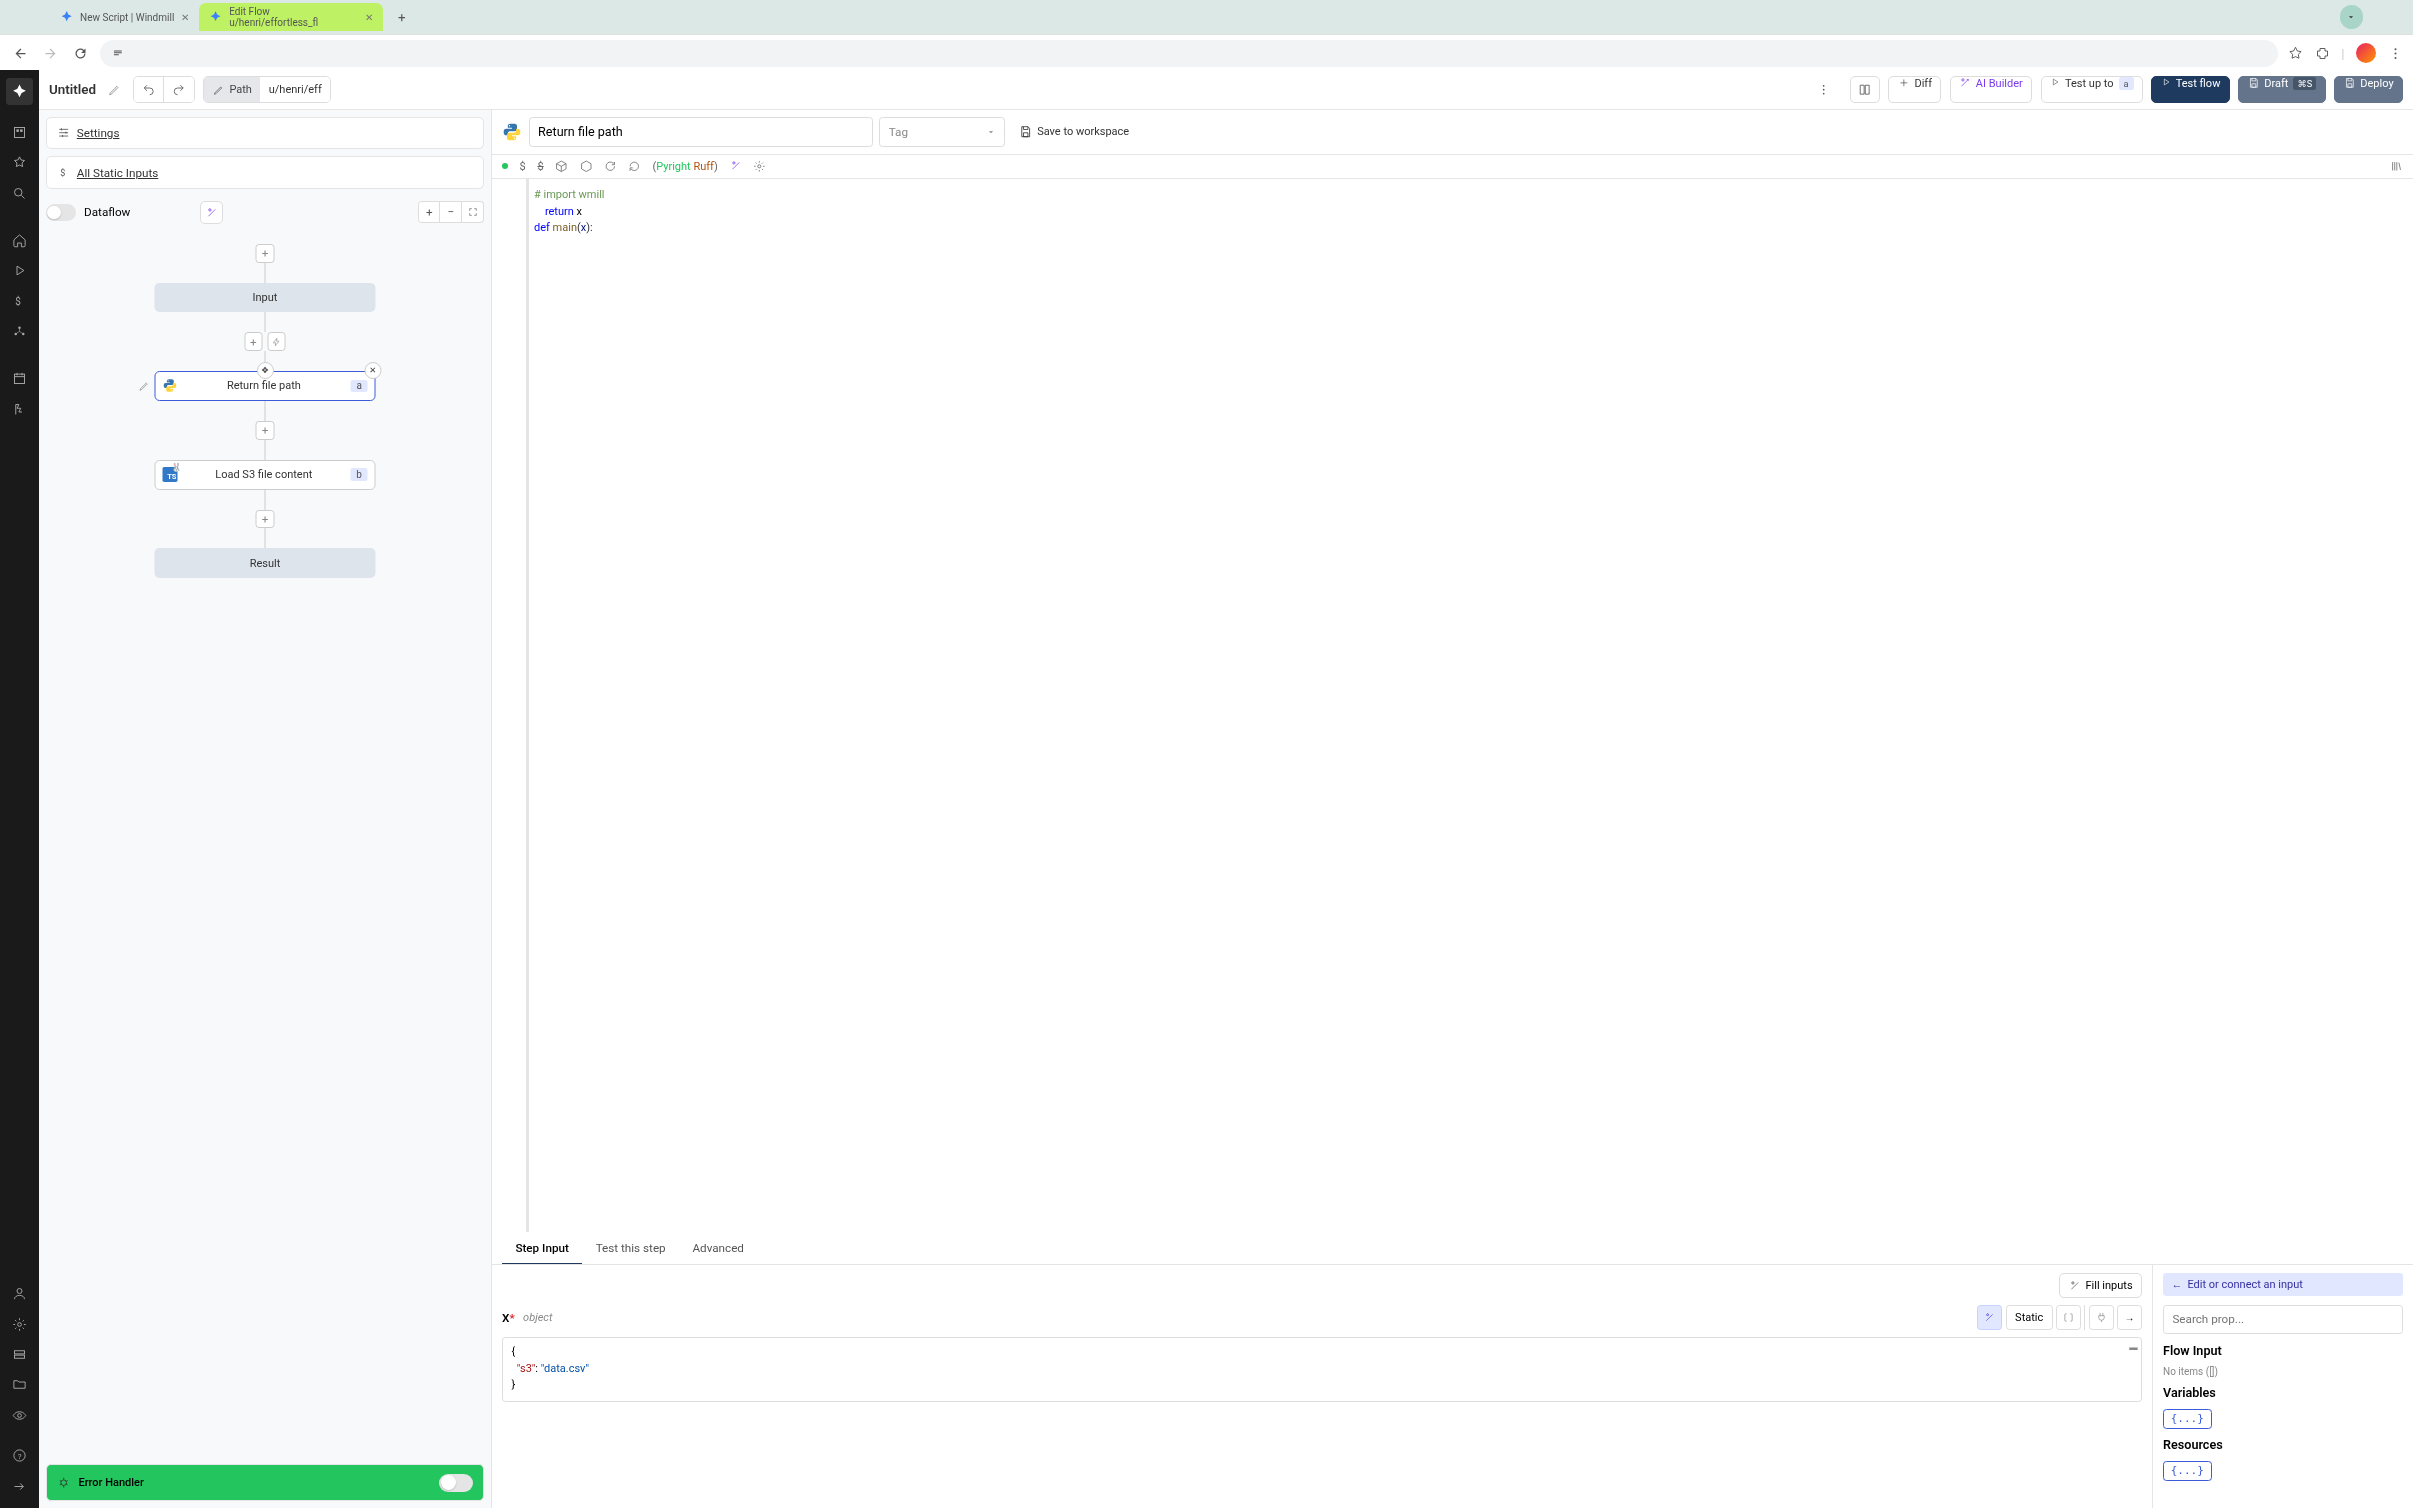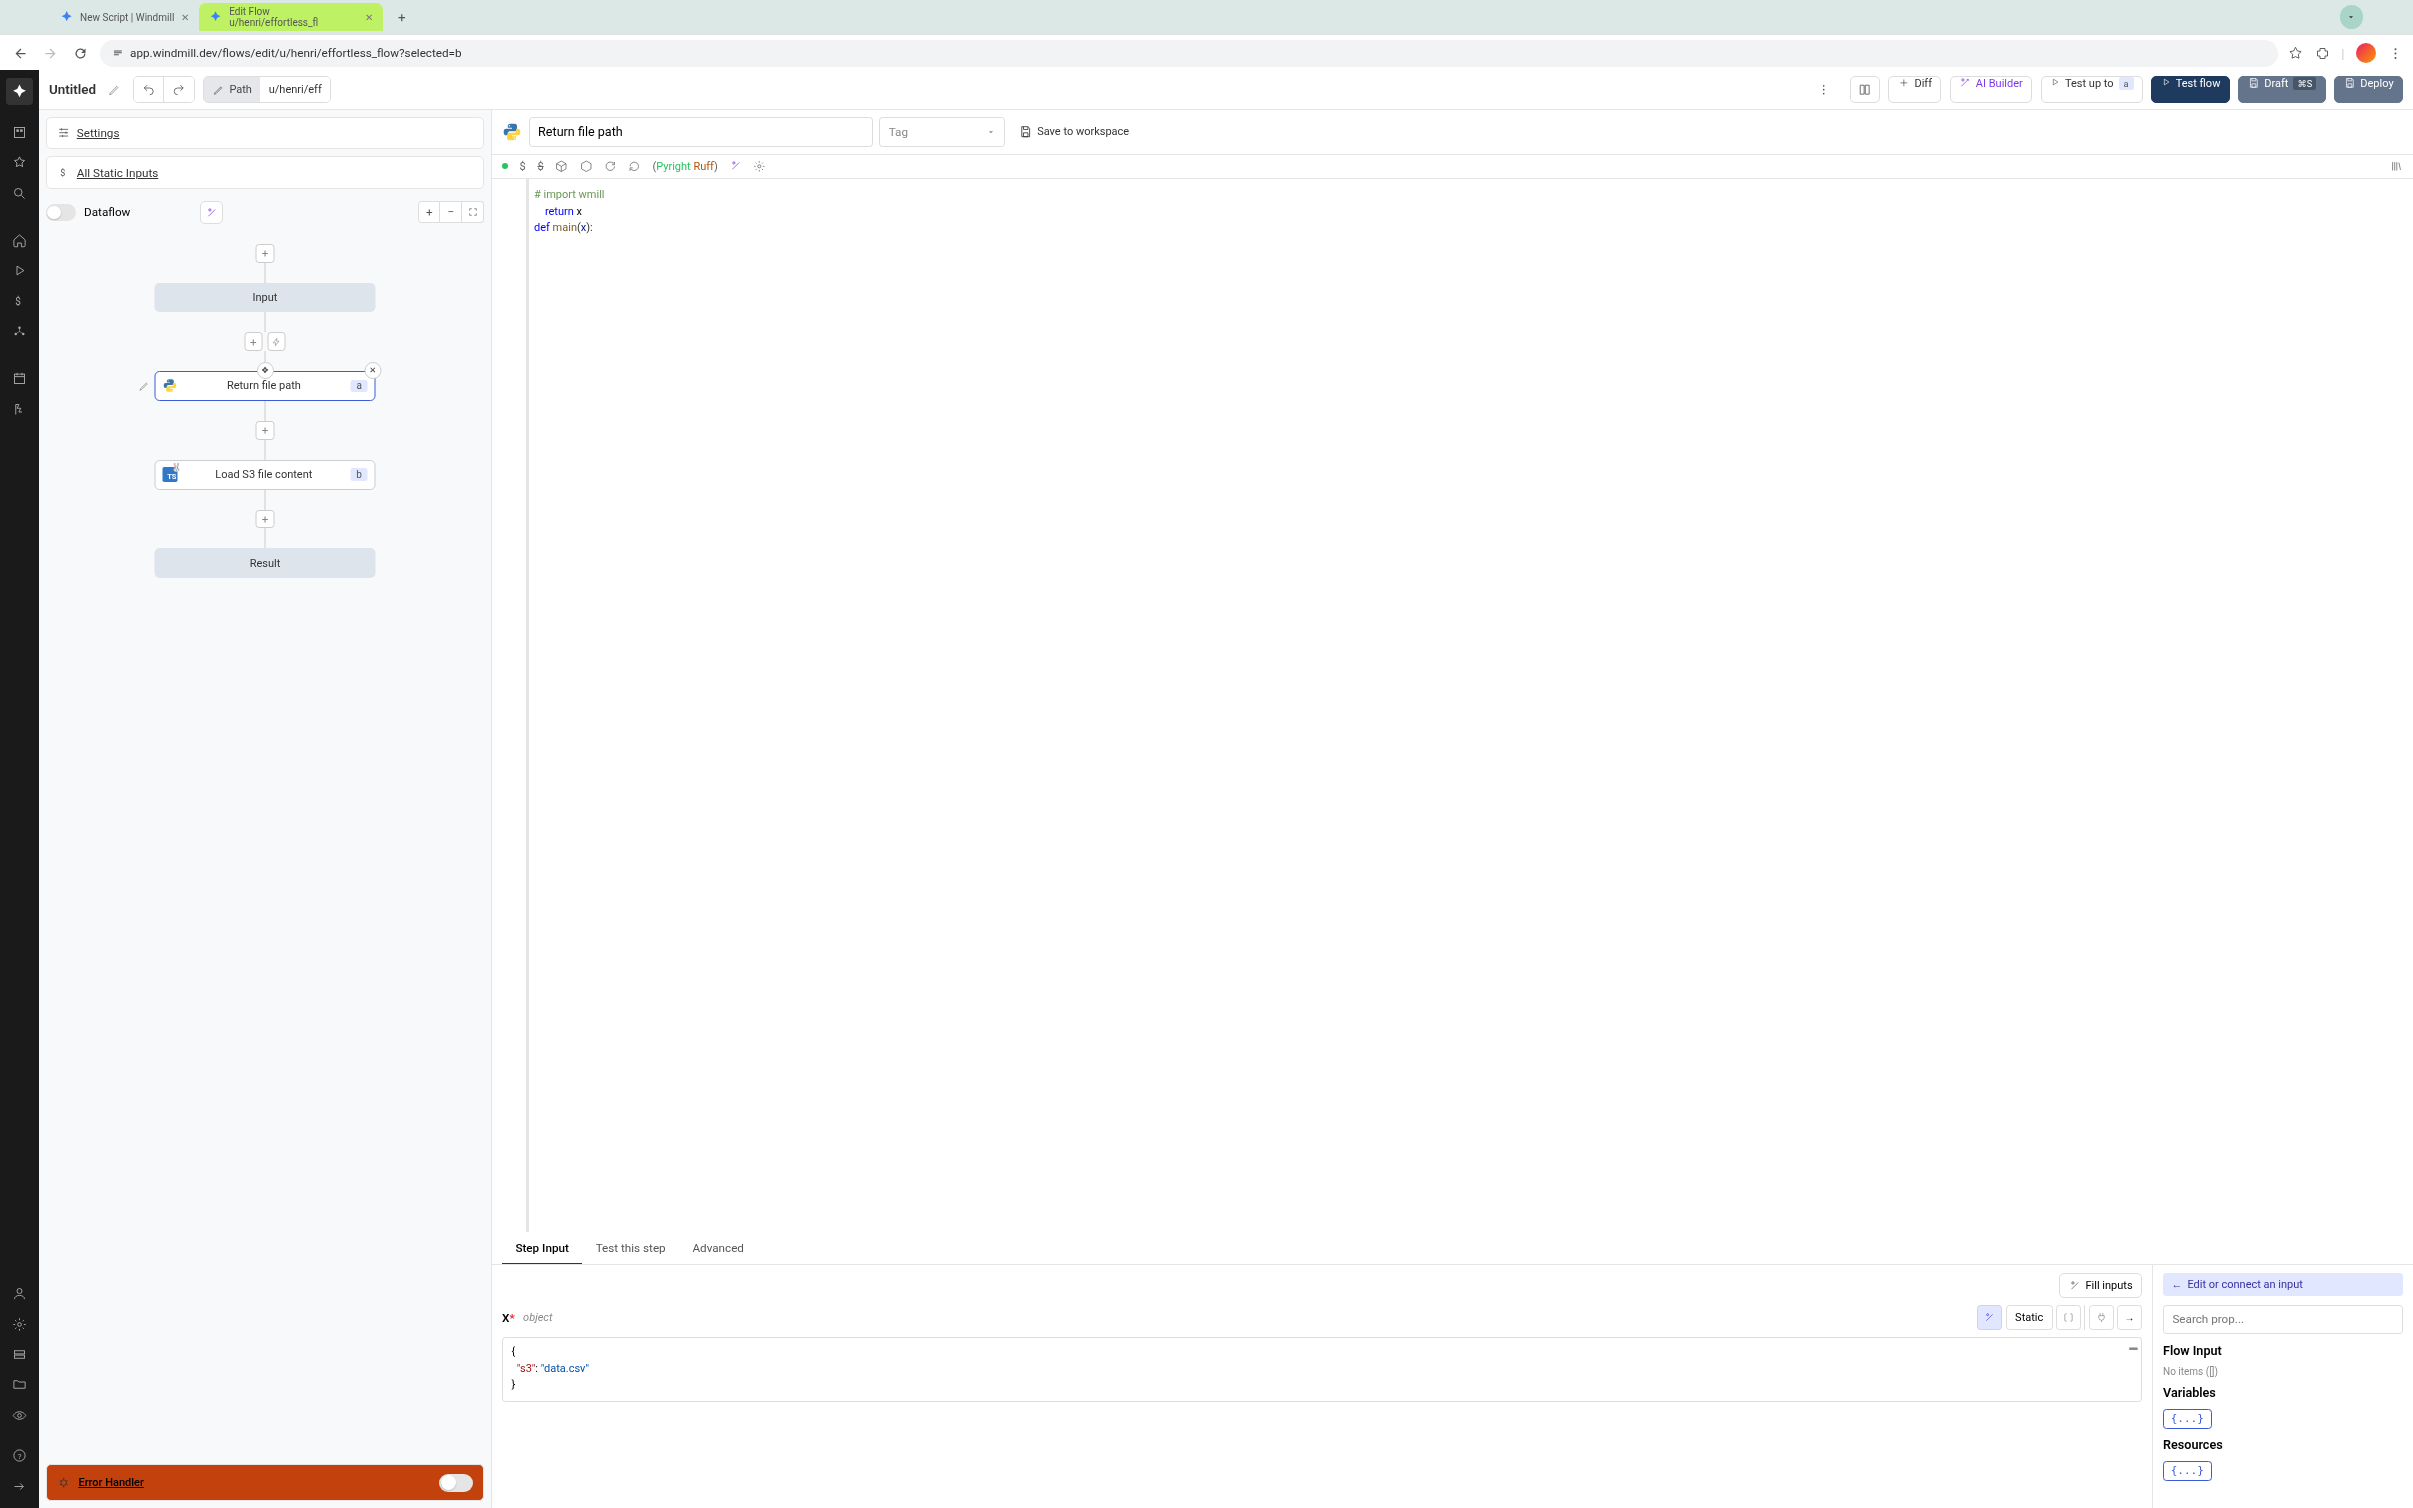--- a/index.html
+++ b/index.html
@@ -79,21 +79,21 @@
 .connector { width: 0.8px; height: 20px; background: #ccc; }
 .add-circle { width: 18.4px; height: 18.4px; border: 0.8px solid #ccc; border-radius: 3.4px; background: #fff; display: flex; align-items: center; justify-content: center; font-size: 11.7px; color: #888; cursor: pointer; }
 .connect-wrap { display: flex; align-items: center; gap: 5px; }
 .step-edit-icon { position: absolute; left: -17px; color: #888; }
 .step-move { position: absolute; top: -10px; left: 50%; transform: translateX(-50%); width: 17px; height: 17px; border: 0.8px solid #ccc; border-radius: 50%; background: #fff; display: flex; align-items: center; justify-content: center; font-size: 8.4px; cursor: pointer; }
 .step-remove { position: absolute; top: -10px; right: -6.7px; width: 17px; height: 17px; border: 0.8px solid #ccc; border-radius: 50%; background: #fff; display: flex; align-items: center; justify-content: center; font-size: 8.4px; cursor: pointer; }
 .python-badge { display: inline-flex; width: 15px; height: 15px; }
 .ts-badge { display: inline-flex; width: 15px; height: 15px; background: #3178c6; color: #fff; font-size: 7.5px; font-weight: bold; align-items: flex-end; justify-content: flex-end; padding: 0.8px; border-radius: 1.7px; position: relative; }
 .clock-overlay { position: absolute; top: -5px; right: -5px; font-size: 8.4px; }
 
-.error-handler { display: flex; align-items: center; gap: 8.4px; padding: 8.4px 10px; background: #c2410c; border: 0.8px solid #e5e5e5; border-radius: 5px; font-size: 11px; margin-top: auto; text-decoration: underline; }
+.error-handler { display: flex; align-items: center; gap: 8.4px; padding: 8.4px 10px; background: #22c55e; border: 0.8px solid #e5e5e5; border-radius: 5px; font-size: 11px; margin-top: auto; }
 .eh-toggle { width: 34px; height: 18.4px; border-radius: 9.2px; background: #e5e5e5; position: relative; margin-left: auto; cursor: pointer; }
 .eh-toggle::after { content: ""; position: absolute; width: 15px; height: 15px; border-radius: 50%; background: #fff; top: 1.7px; left: 1.7px; box-shadow: 0 0.8px 1.7px rgba(0,0,0,0.2); }
 
 
 .right-panel { flex: 1; display: flex; flex-direction: column; }
 .editor-header { display: flex; align-items: center; gap: 6.7px; padding: 6.7px 10px; border-bottom: 0.8px solid #e5e5e5; }
 .step-name-input { flex: 1; border: 0.8px solid #ddd; border-radius: 3.4px; padding: 6.7px 8.4px; font-size: 12.6px; max-width: 344px; }
 .tag-select { width: 126px; border: 0.8px solid #ddd; border-radius: 3.4px; padding: 6.7px 8.4px; font-size: 11.7px; color: #888; background: #fff; display: flex; align-items: center; justify-content: space-between; cursor: pointer; }
 .save-ws { display: flex; align-items: center; gap: 5px; font-size: 11px; cursor: pointer; color: #333; padding: 6.7px; }
 
@@ -184,21 +184,20 @@
     </div>
     <div class="reload-btn">
       <svg width="15" height="15" viewBox="0 0 24 24">
           <path fill="currentColor" d="M17.6 6.4A8 8 0 1 0 20 12h-2a6 6 0 1 1-1.8-4.2L13 11h7V4z"></path>
         </svg>
     </div>
     <div class="url-field">
       <svg width="11.7" height="11.7" viewBox="0 0 24 24">
           <path fill="#555" d="M4 7h16v2H4zm0 4h16v2H4zm0 4h10v2H4z"></path>
         </svg>
-      <span class="url-text">app.windmill.dev/flows/edit/u/henri/effortless_flow?selected=b</span>
     </div>
     <div class="url-actions">
       <svg width="15" height="15" viewBox="0 0 24 24">
           <path fill="none" stroke="#555" stroke-width="1.5" d="M12 2l3 6 6 .9-4.5 4.4 1 6.2L12 17l-5.5 2.5 1-6.2L3 8.9 9 8z"></path>
         </svg>
       <svg width="15" height="15" viewBox="0 0 24 24">
           <path fill="none" stroke="#555" stroke-width="1.5" d="M4 8h4V4h8v4h4v8h-4v4H8v-4H4z"></path>
         </svg>
       <span style="color:#ccc">|</span>
       <div class="avatar-small"></div>

